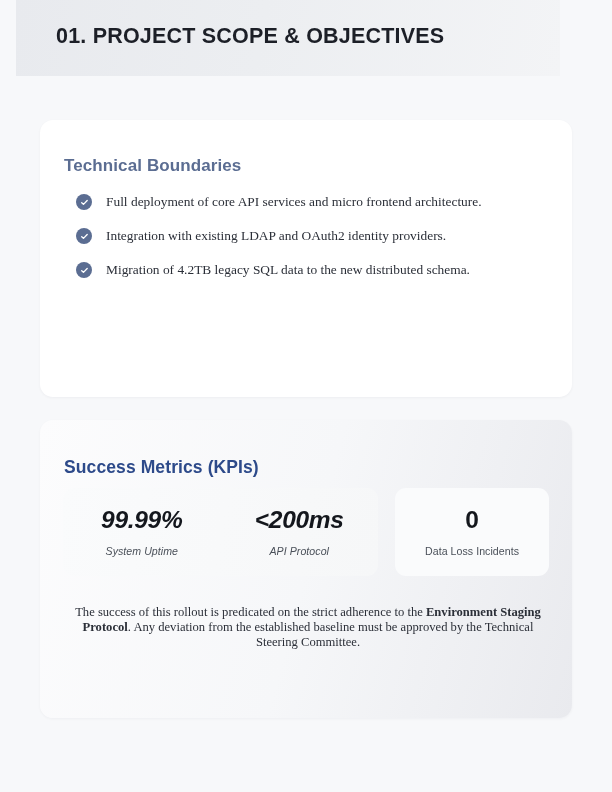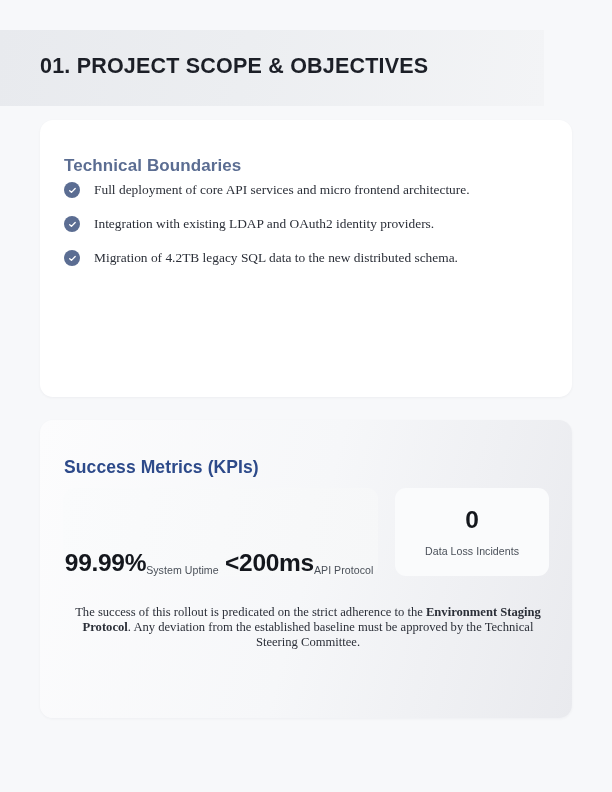--- a/index.html
+++ b/index.html
@@ -12,26 +12,25 @@
     background: #f7f8fa;
     font-family: "Liberation Sans", sans-serif;
     -webkit-font-smoothing: antialiased;
     overflow: hidden;
     position: relative;
   }
 
   
   .header-band {
     position: absolute;
-    left: 0;
+    left: 16px;
     top: 0;
     width: 544px;
     height: 76px;
     background: linear-gradient(100deg, #e8eaee 0%, #eceef1 45%, #f3f4f6 100%);
-    margin-top: 30px;
   }
   .header-title {
     position: absolute;
     left: 40px;
     top: 24px;
     font-family: "Liberation Sans", sans-serif;
     font-size: 21.5px;
     font-weight: bold;
     letter-spacing: 0.2px;
     color: #1c1f27;
@@ -59,21 +58,21 @@
     color: #5b6d92;
     letter-spacing: 0.1px;
     text-align: right;
   }
 
   .bullet-list {
     position: absolute;
     left: 24px;
     top: 62px;
     width: 486px;
-    margin: 0;
+    margin: 12px;
     padding: 0;
     list-style: none;
   }
   .bullet-item {
     position: relative;
     min-height: 17px;
     margin-bottom: 17.2px;
     padding-left: 30px;
   }
   .check-badge {
@@ -133,23 +132,24 @@
   }
   .kpi-group {
     flex: 0 0 315px;
     display: flex;
     background: linear-gradient(100deg, #fafbfc 0%, #f6f7f8 100%);
     border-radius: 11px;
   }
   .kpi-cell {
     flex: 1 1 0;
     display: flex;
-    flex-direction: row;
-    align-items: flex-end;
+    flex-direction: column;
+    align-items: center;
     justify-content: center;
+    font-style: italic;
   }
   .kpi-single {
     flex: 1 1 auto;
     display: flex;
     flex-direction: column;
     align-items: center;
     justify-content: center;
     background: #fafbfc;
     border-radius: 11px;
   }

